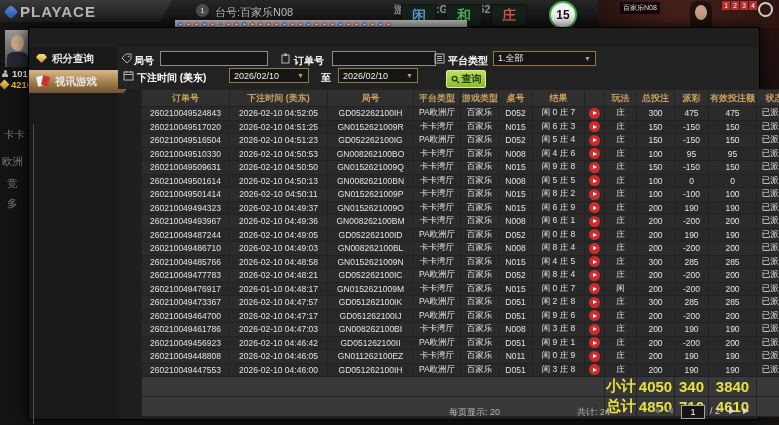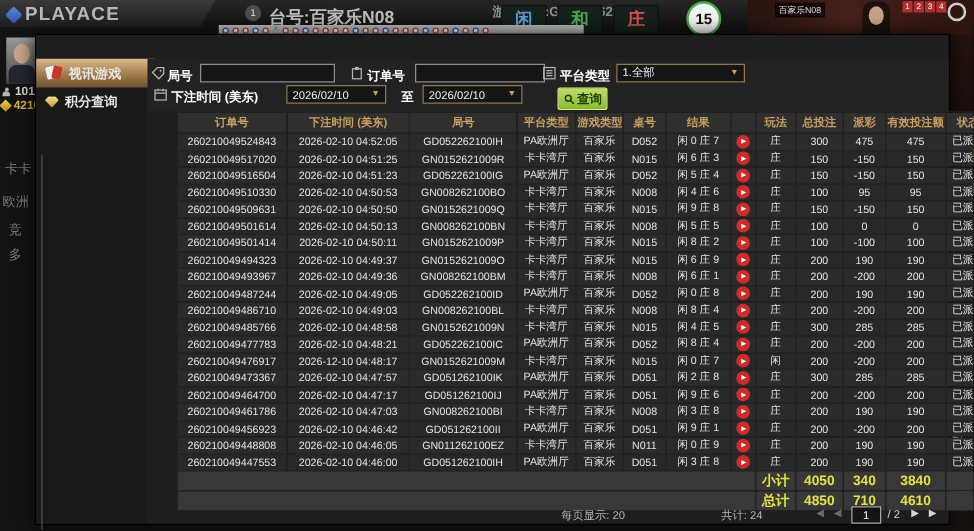--- a/index.html
+++ b/index.html
@@ -9,21 +9,21 @@
 
   
   .topbar{left:0;top:0;width:779px;height:20px;background:linear-gradient(#262626,#141414);}
   .logo-plate{left:0;top:0;width:172px;height:22px;background:linear-gradient(#3a3a3a,#1d1d1d);
               clip-path:polygon(0 0,100% 0,93% 100%,0 100%);}
   .logo{left:6px;top:3px;display:flex;align-items:center;gap:4px;}
   .logo-diamond{width:10px;height:10px;background:linear-gradient(135deg,#5b8dd9,#2a4fa8);transform:rotate(45deg);border-radius:2px;}
   .logo-text{color:#b9b9b9;font-size:15px;font-weight:bold;letter-spacing:1px;}
   .badge-1{left:196px;top:4px;width:13px;height:13px;border-radius:50%;background:#4c4c4c;color:#ddd;
            font-size:8px;display:flex;align-items:center;justify-content:center;}
-  .table-label{left:215px;top:5px;color:#bdbdbd;font-size:14px;font-weight:bold;}
+  .table-label{left:215px;top:5px;color:#bdbdbd;font-size:11px;font-weight:normal;}
   .round-label{left:394px;top:3px;color:#8d8d8d;font-size:10.5px;font-weight:bold;}
   .bet-tile{position:absolute;top:4px;width:34px;height:21px;background:#15211a;border:1px solid #0c140e;
             display:flex;align-items:center;justify-content:center;font-size:14px;font-weight:bold;}
   .timer{left:549px;top:1px;width:24px;height:24px;border-radius:50%;background:#f3f3f3;border:2px solid #45b04a;
          color:#111;font-size:12px;font-weight:bold;display:flex;align-items:center;justify-content:center;}
   .video{left:598px;top:0;width:181px;height:28px;background:linear-gradient(90deg,#271310,#46201a 45%,#2e1410);overflow:hidden;}
   .video-label{position:absolute;left:22px;top:2px;background:rgba(0,0,0,.65);color:#ddd;font-size:7px;padding:1px 3px;}
   .dealer-hair{position:absolute;left:92px;top:1px;width:22px;height:27px;background:#1c120e;border-radius:8px 8px 0 0;}
   .dealer-face{position:absolute;left:5px;top:4px;width:12px;height:15px;background:#caa184;border-radius:50%;}
   .video-nums{position:absolute;left:124px;top:1px;display:flex;gap:1px;}
@@ -101,21 +101,21 @@
   .grid{position:absolute;left:112px;top:61px;width:614px;border-collapse:collapse;table-layout:fixed;}
   .grid th{height:14px;background:#2f2f2f;color:#c8a060;font-size:9px;font-weight:bold;white-space:nowrap;overflow:hidden;border:1px solid #222;}
   .grid td{height:12.5px;background:#2b2b2b;color:#e3e3e3;font-size:8.5px;text-align:center;white-space:nowrap;
            overflow:hidden;border:1px solid #222;padding:0 1px;}
   .grid tr:nth-child(even) td{background:#282828;}
   .pos{color:#e54b4b;} .neg{color:#52b848;} .zero{color:#e3e3e3;}
   .st-green{color:#52b848;}
   .replay{display:inline-flex;width:11px;height:11px;border-radius:50%;background:#cf2b2b;align-items:center;
           justify-content:center;vertical-align:middle;cursor:pointer;}
   .replay::after{content:"";border-left:4px solid #fff;border-top:2.5px solid transparent;border-bottom:2.5px solid transparent;margin-left:1px;}
-  .grid tr.totals td{background:#383838;color:#e6e23e;font-weight:bold;font-size:11px;height:13px;border-top:1px solid #4a4a4a;}
+  .grid tr.totals td{background:#383838;color:#e6e23e;font-weight:bold;font-size:15px;height:13px;border-top:1px solid #4a4a4a;}
 
   
   .pager{position:absolute;left:0;top:376px;width:730px;height:15px;color:#b5b5b5;font-size:9px;}
   .pg{position:absolute;top:2px;}
   .pg-arrow{cursor:pointer;margin:0 2px;font-size:8px;}
   .pg-dim{color:#6a6a6a;} .pg-lit{color:#d5d5d5;}
   .page-box{position:absolute;top:0;width:22px;height:12px;background:#141414;border:1px solid #a5a5a5;color:#fff;
             font-size:9px;text-align:center;padding:0;}
 </style>
 </head>
@@ -209,27 +209,27 @@
     <div class="amt amt-green" style="left:4px;top:236px;">150</div>
     <div class="amt amt-green" style="left:4px;top:256px;">150</div>
     <div class="play-frag">▶|</div>
     <div class="red-slash"></div>
     <div class="yellow-frag"></div>
   </div>
 
   <div class="abs modal">
 
     <div class="sidebar" id="modal-sidebar">
+        <div class="side-item">
+          <span class="icon-diamond"></span>
+          <span>积分查询</span>
+        </div>
         <div class="side-item active">
           <span class="icon-cards"></span>
           <span>视讯游戏</span>
-        </div>
-        <div class="side-item">
-          <span class="icon-diamond"></span>
-          <span>积分查询</span>
         </div>
       </div>
     <div class="gold-line"></div>
 
     <div class="filters">
       <svg class="f-icon" style="left:3px;top:6px;" viewBox="0 0 11 11">
         <path d="M1 5 L5 1 H10 V6 L6 10 Z" fill="none" stroke="#b5b5b5" stroke-width="1"></path>
           <circle cx="7.5" cy="3.5" r="0.8" fill="#b5b5b5"></circle>
       </svg>
       <span class="f-label" style="left:16px;top:7px;">局号</span>
@@ -501,21 +501,21 @@
             <td>闲 8 庄 4</td>
             <td><span class="replay"></span></td>
             <td>庄</td>
             <td>200</td>
             <td class="neg">-200</td>
             <td>200</td>
             <td class="st-green">已派彩</td>
           </tr>
           <tr>
             <td>260210049476917</td>
-            <td>2026-12-10 04:48:17</td>
+            <td>2026-01-10 04:48:17</td>
             <td>GN0152621009M</td>
             <td>卡卡湾厅</td>
             <td>百家乐</td>
             <td>N015</td>
             <td>闲 0 庄 7</td>
             <td><span class="replay"></span></td>
             <td>闲</td>
             <td>200</td>
             <td class="neg">-200</td>
             <td>200</td>

